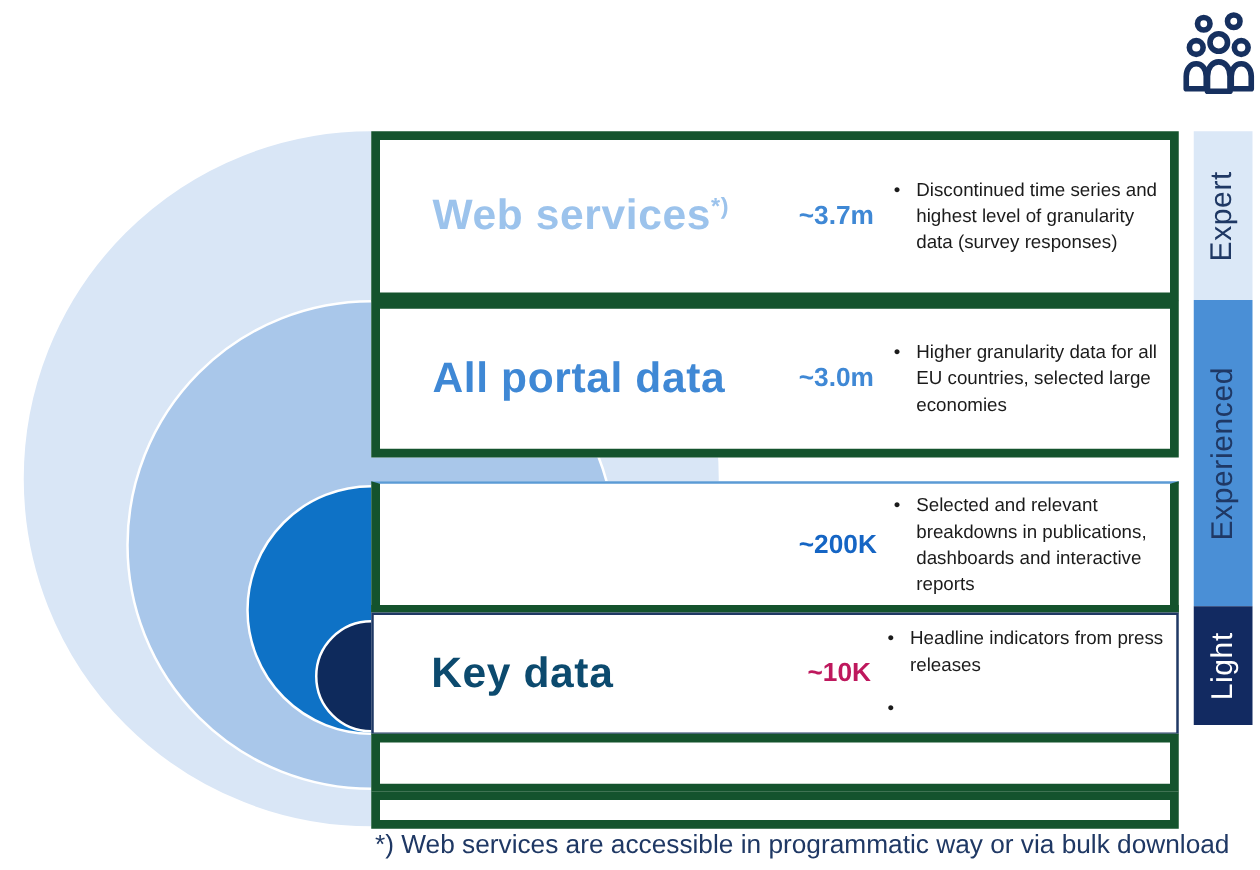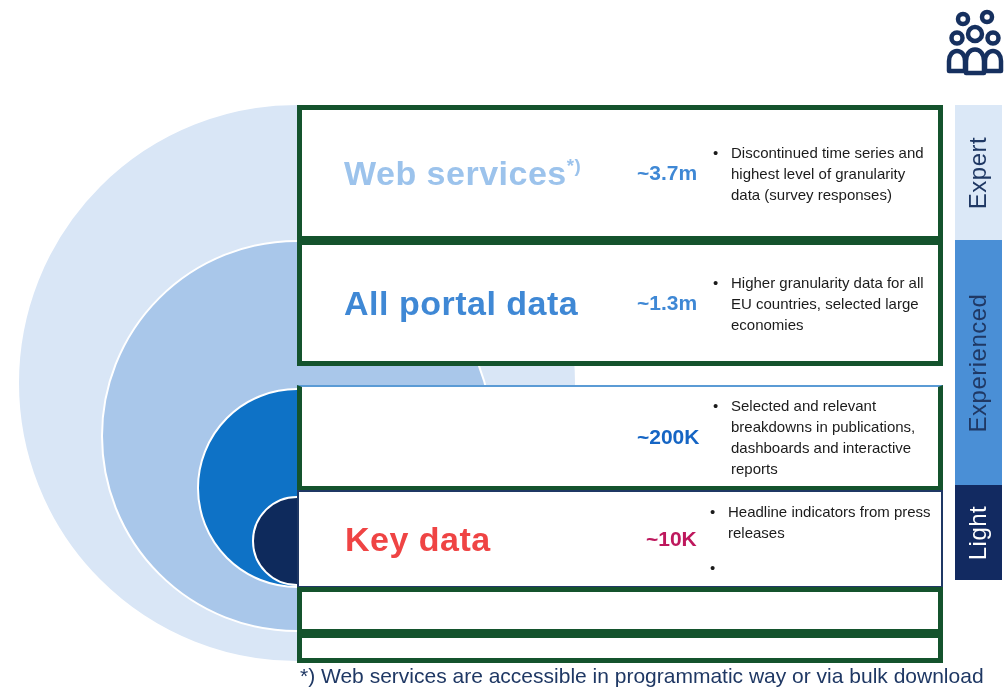--- a/index.html
+++ b/index.html
@@ -11,34 +11,34 @@
   
   .circle { position:absolute; border-radius:50%; box-sizing:border-box; border:2px solid #ffffff; z-index:1; }
   .c1 { left:17px;  top:103px; width:560px; height:560px; background:#d9e6f6; }
   .c2 { left:101px; top:240px; width:392px; height:392px; background:#a9c7ea; }
   .c3 { left:197px; top:388px; width:200px; height:200px; background:#0e72c6; }
   .c4 { left:252px; top:496px; width:90px;  height:90px;  background:#0e2a5c; }
 
   
   .rows { position:absolute; left:297px; top:0; width:646px; z-index:2; }
   .row  { position:absolute; left:0; width:646px; background:#ffffff; box-sizing:border-box;
-          border:5px solid #14532d; }
+          border:7px solid #14532d; }
   .row-1 { top:105px; height:136px; }
   .row-2 { top:240px; height:126px; }
   .row-3 { top:385px; height:106px; border-top:2px solid #5b9bd5; }
   .row-4 { top:490px; height:98px;  border:2px solid #1f3864; }
   .row-5 { top:587px; height:47px;  }
   .row-6 { top:633px; height:30px;  }
 
   .row-label { position:absolute; left:42px; top:50%; transform:translateY(-50%);
                font-weight:bold; font-size:34px; white-space:nowrap; letter-spacing:0.5px; }
   .row-1 .row-label { color:#9cc3ec; }
   .row-2 .row-label { color:#3f88d5; }
   .row-3 .row-label { color:#1565c4; font-size:38px; letter-spacing:1px; }
-  .row-4 .row-label { color:#ef4444; left:46px; }
+  .row-4 .row-label { color:#0c4a6e; left:46px; }
   .row-label sup { font-size:0.55em; }
 
   .row-count { position:absolute; left:335px; top:50%; transform:translateY(-50%);
                font-weight:bold; font-size:21px; }
   .row-1 .row-count, .row-2 .row-count { color:#3f88d5; }
   .row-3 .row-count { color:#1565c4;text-align:right; }
   .row-4 .row-count { color:#be185d;margin-left:12px; }
 
   .row-bullets { position:absolute; left:411px; top:50%; transform:translateY(-50%);
                  width:224px; display:flex; flex-direction:column; gap:16px; }
@@ -77,21 +77,21 @@
       <div class="row-bullets">
         <div class="bullet">
             <span class="dot">•</span>
             <span>Discontinued time series and highest level of granularity data (survey responses)</span>
           </div>
       </div>
     </div>
 
     <div class="row row-2">
       <div class="row-label">All portal data</div>
-      <div class="row-count">~1.3m</div>
+      <div class="row-count">~3.0m</div>
       <div class="row-bullets">
         <div class="bullet">
             <span class="dot">•</span>
             <span>Higher granularity data for all EU countries, selected large economies</span>
           </div>
       </div>
     </div>
 
     <div class="row row-3">
       <div class="row-count">~200K</div>

